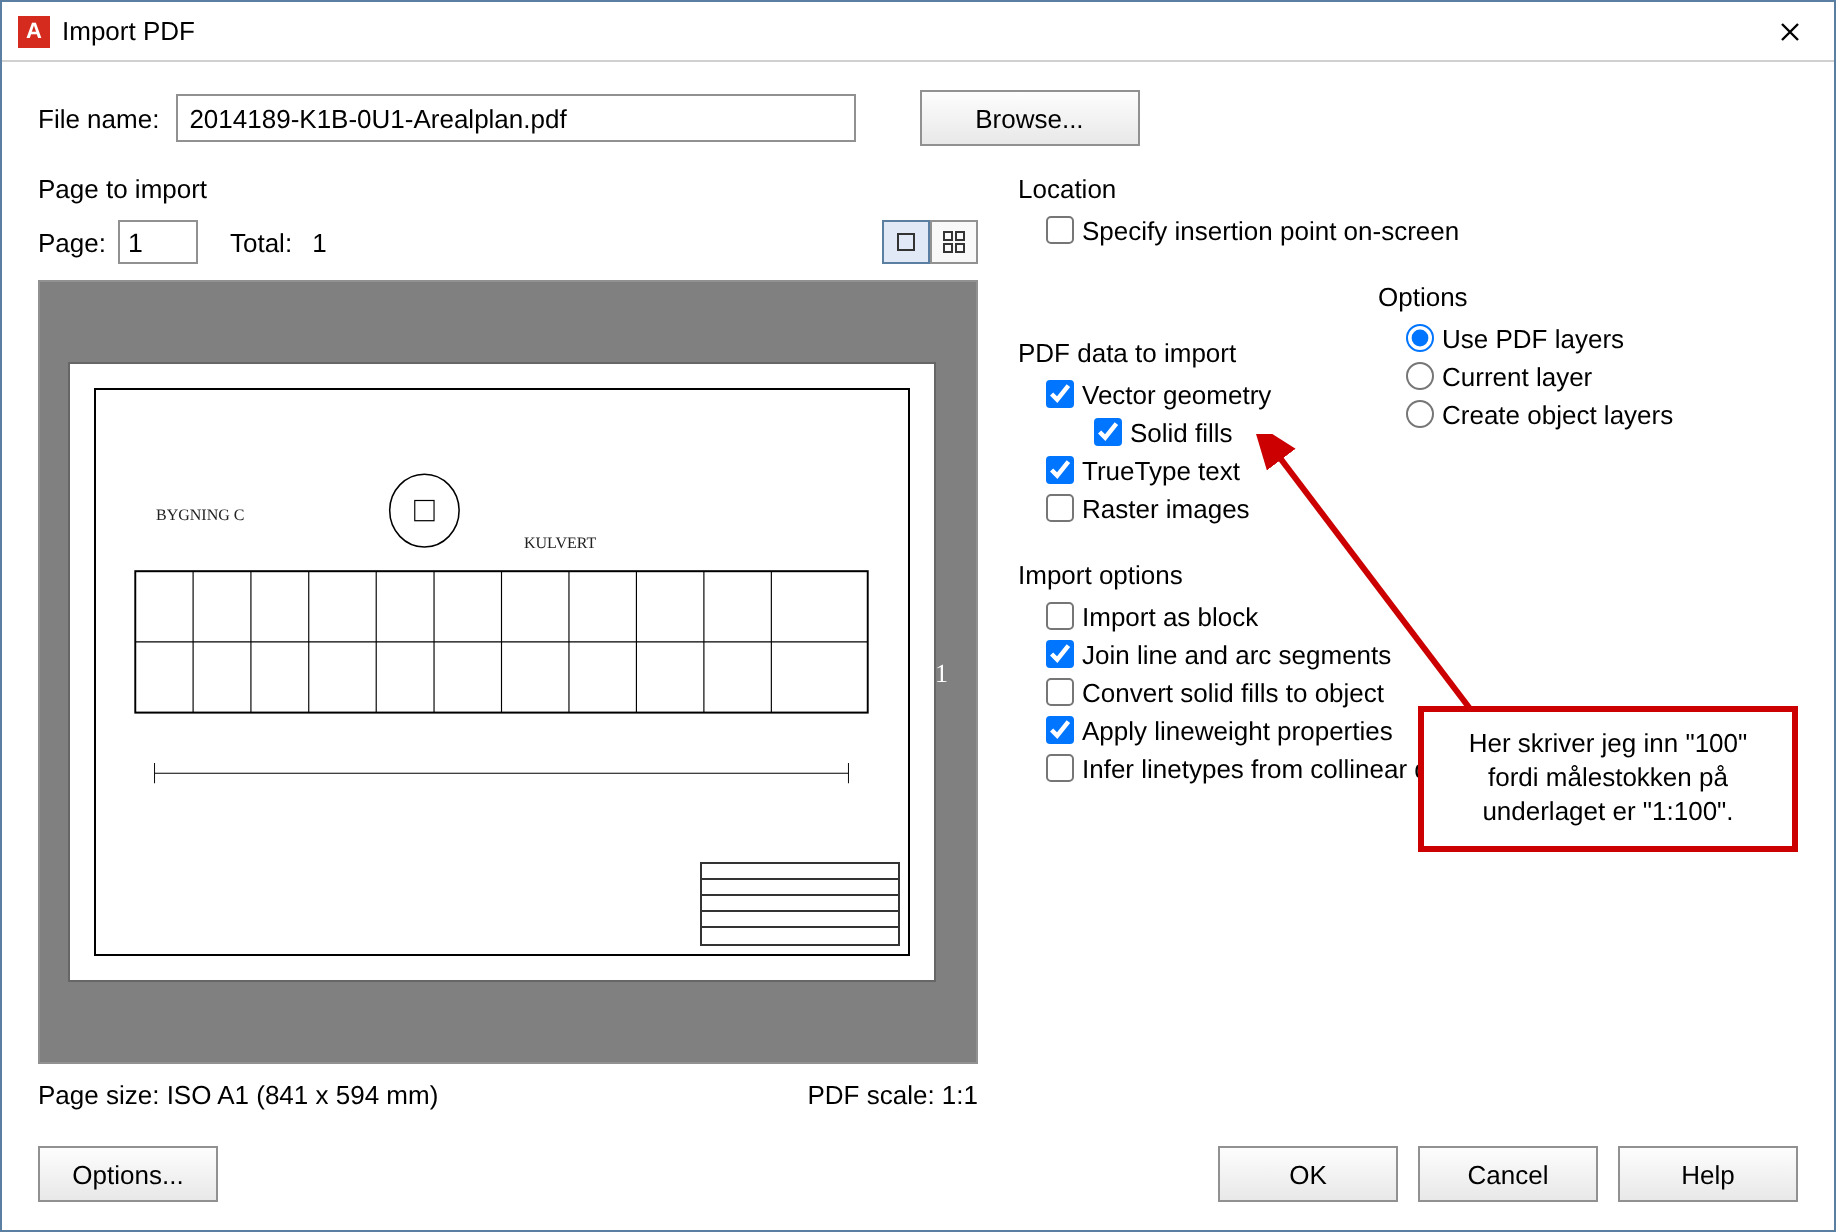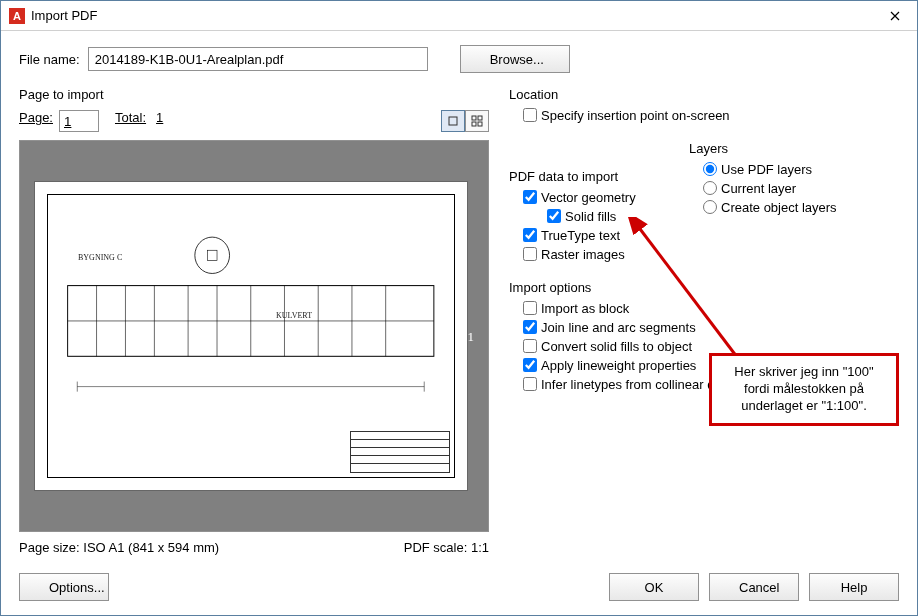--- a/index.html
+++ b/index.html
@@ -64,42 +64,41 @@
     flex: 1;
     max-width: 340px;
     height: 24px;
     border: 1px solid #919191;
     padding: 0 6px;
     font-size: 13px;
     font-family: inherit;
   }
   .btn {
     height: 28px;
-    padding: 0 29px;
+    padding: 0 16px;
     border: 1px solid #919191;
     background: linear-gradient(#fdfdfd, #e8e8e8);
     cursor: pointer;
     font-family: inherit;
     font-size: 13px;
   }
   .browse-btn { margin-left: 24px; width: 110px; }
   .columns {
     display: flex;
     gap: 20px;
     flex: 1;
   }
   .left-col { width: 470px; display: flex; flex-direction: column; }
   .right-col { flex: 1; display: flex; flex-direction: column; }
   .section-label { margin-bottom: 8px; }
   .page-row {
     display: flex;
-    align-items: flex-start;
+    align-items: center;
     gap: 6px;
     margin-bottom: 8px;
-    text-decoration: underline;
   }
   .page-row input {
     width: 40px;
     height: 22px;
     border: 1px solid #919191;
     padding: 0 4px;
     text-align: left;
     font-family: inherit;
   }
   .page-row .total { margin-left: 10px; margin-right: 4px; }
@@ -333,21 +332,21 @@
                   <line x1="270" y1="60" x2="270" y2="130" stroke="#000" stroke-width="0.6"></line>
                   <line x1="305" y1="60" x2="305" y2="130" stroke="#000" stroke-width="0.6"></line>
                   <line x1="340" y1="60" x2="340" y2="130" stroke="#000" stroke-width="0.6"></line>
                   <circle cx="160" cy="30" r="18" fill="none" stroke="#000" stroke-width="0.8"></circle>
                   <rect x="155" y="25" width="10" height="10" fill="none" stroke="#000" stroke-width="0.6"></rect>
                   <line x1="20" y1="160" x2="380" y2="160" stroke="#000" stroke-width="0.5"></line>
                   <line x1="20" y1="155" x2="20" y2="165" stroke="#000" stroke-width="0.5"></line>
                   <line x1="380" y1="155" x2="380" y2="165" stroke="#000" stroke-width="0.5"></line>
                 </svg>
                 <div class="building-label" style="top:28px; left:20px;">BYGNING C</div>
-                <div class="building-label" style="top:42px; left:218px;margin-top:44px;">KULVERT</div>
+                <div class="building-label" style="top:42px; left:204px;">KULVERT</div>
               </div>
               <div class="titleblock">
                 <div class="tbrow"></div>
                   <div class="tbrow"></div>
                   <div class="tbrow"></div>
                   <div class="tbrow"></div>
               </div>
             </div>
           </div>
           <div class="page-num">1</div>
@@ -383,21 +382,21 @@
               <input type="checkbox" checked="" style="">
               <span>TrueType text</span>
             </label>
             <label class="check-row">
               <input type="checkbox" style="">
               <span>Raster images</span>
             </label>
           </div>
 
           <div class="group layers-group">
-            <div class="group-title">Layers</div>
+            <div class="group-title">Options</div>
             <label class="radio-row">
               <input type="radio" name="layers" checked="" style="">
               <span>Use PDF layers</span>
             </label>
             <label class="radio-row">
               <input type="radio" name="layers" style="">
               <span>Current layer</span>
             </label>
             <label class="radio-row">
               <input type="radio" name="layers" style="">

